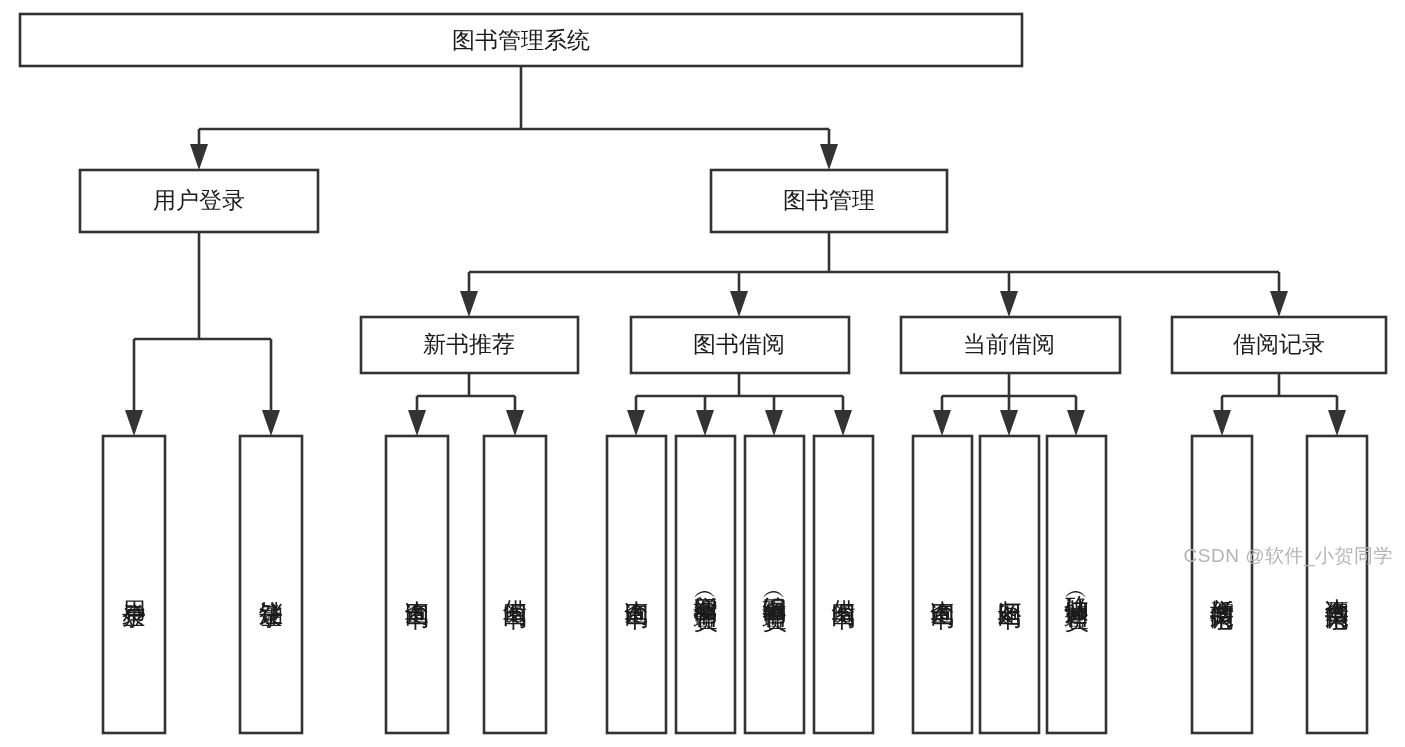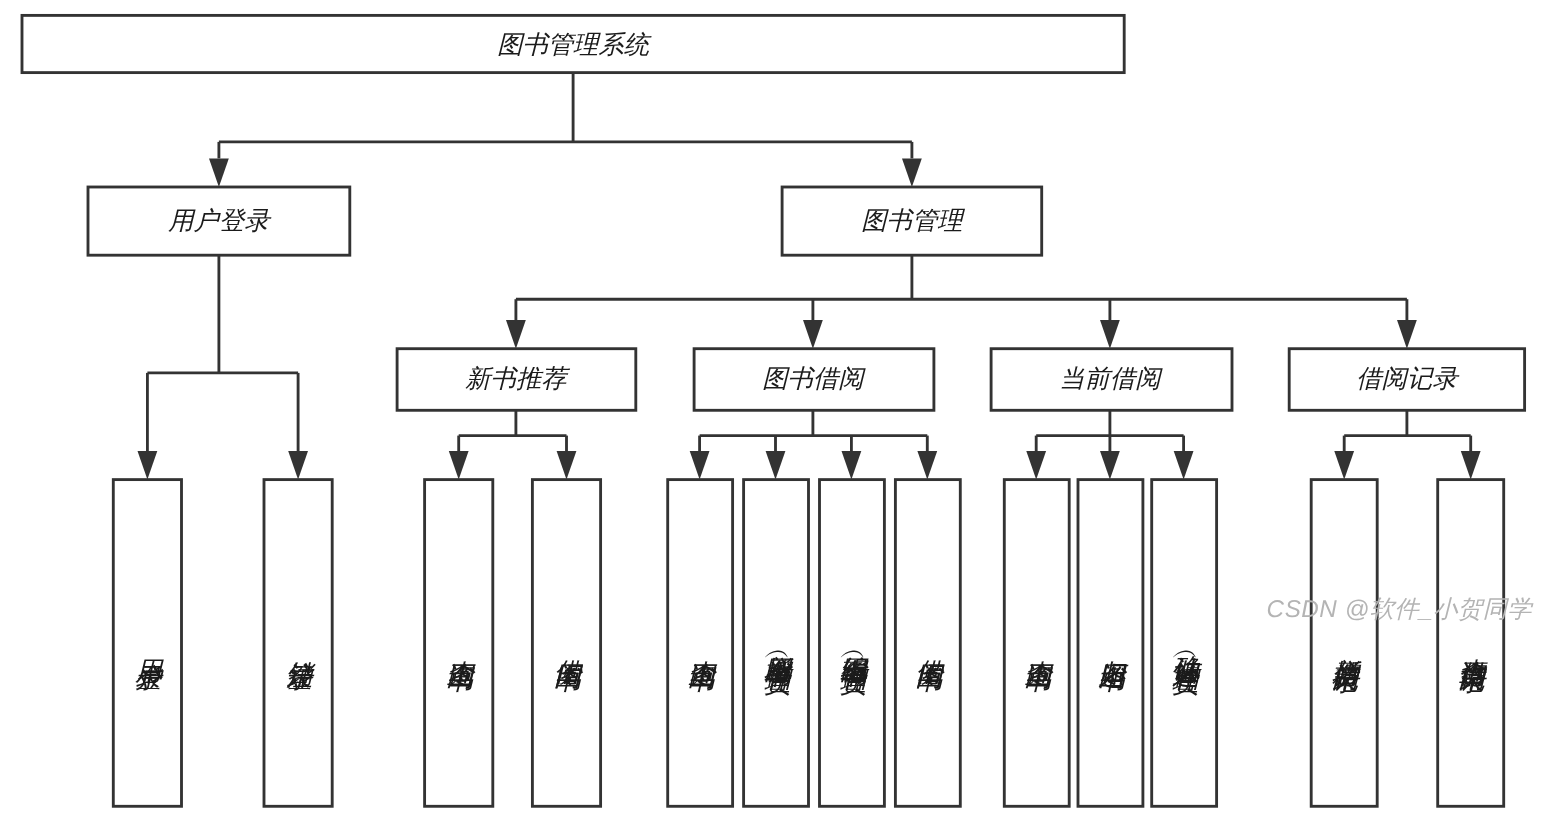--- a/index.html
+++ b/index.html
@@ -11,21 +11,20 @@
     width: 1405px;
     height: 747px;
     font-family: "Liberation Sans", "DejaVu Sans", sans-serif;
     overflow: hidden;
     position: relative;
   }
   #diagram-root {
     position: relative;
     width: 1405px;
     height: 575px;
-    font-style: italic;
   }
   svg#flow-svg {
     position: absolute;
     top: 0;
     left: 0;
     width: 1405px;
     height: 747px;
     display: block;
   }
   .node-box {
@@ -63,21 +62,21 @@
     display: flex;
     align-items: center;
     justify-content: center;
     pointer-events: none;
   }
   .watermark {
     position: absolute;
     right: 12px;
     bottom: 6px;
     font-family: "Liberation Sans", "DejaVu Sans", sans-serif;
-    font-size: 22px;
+    font-size: 19px;
     color: #b4b4b4;
     letter-spacing: 0.5px;
     white-space: nowrap;
     margin-top: 48px;
   }
 </style>
 </head>
 <body>
 
 <div id="diagram-root">

